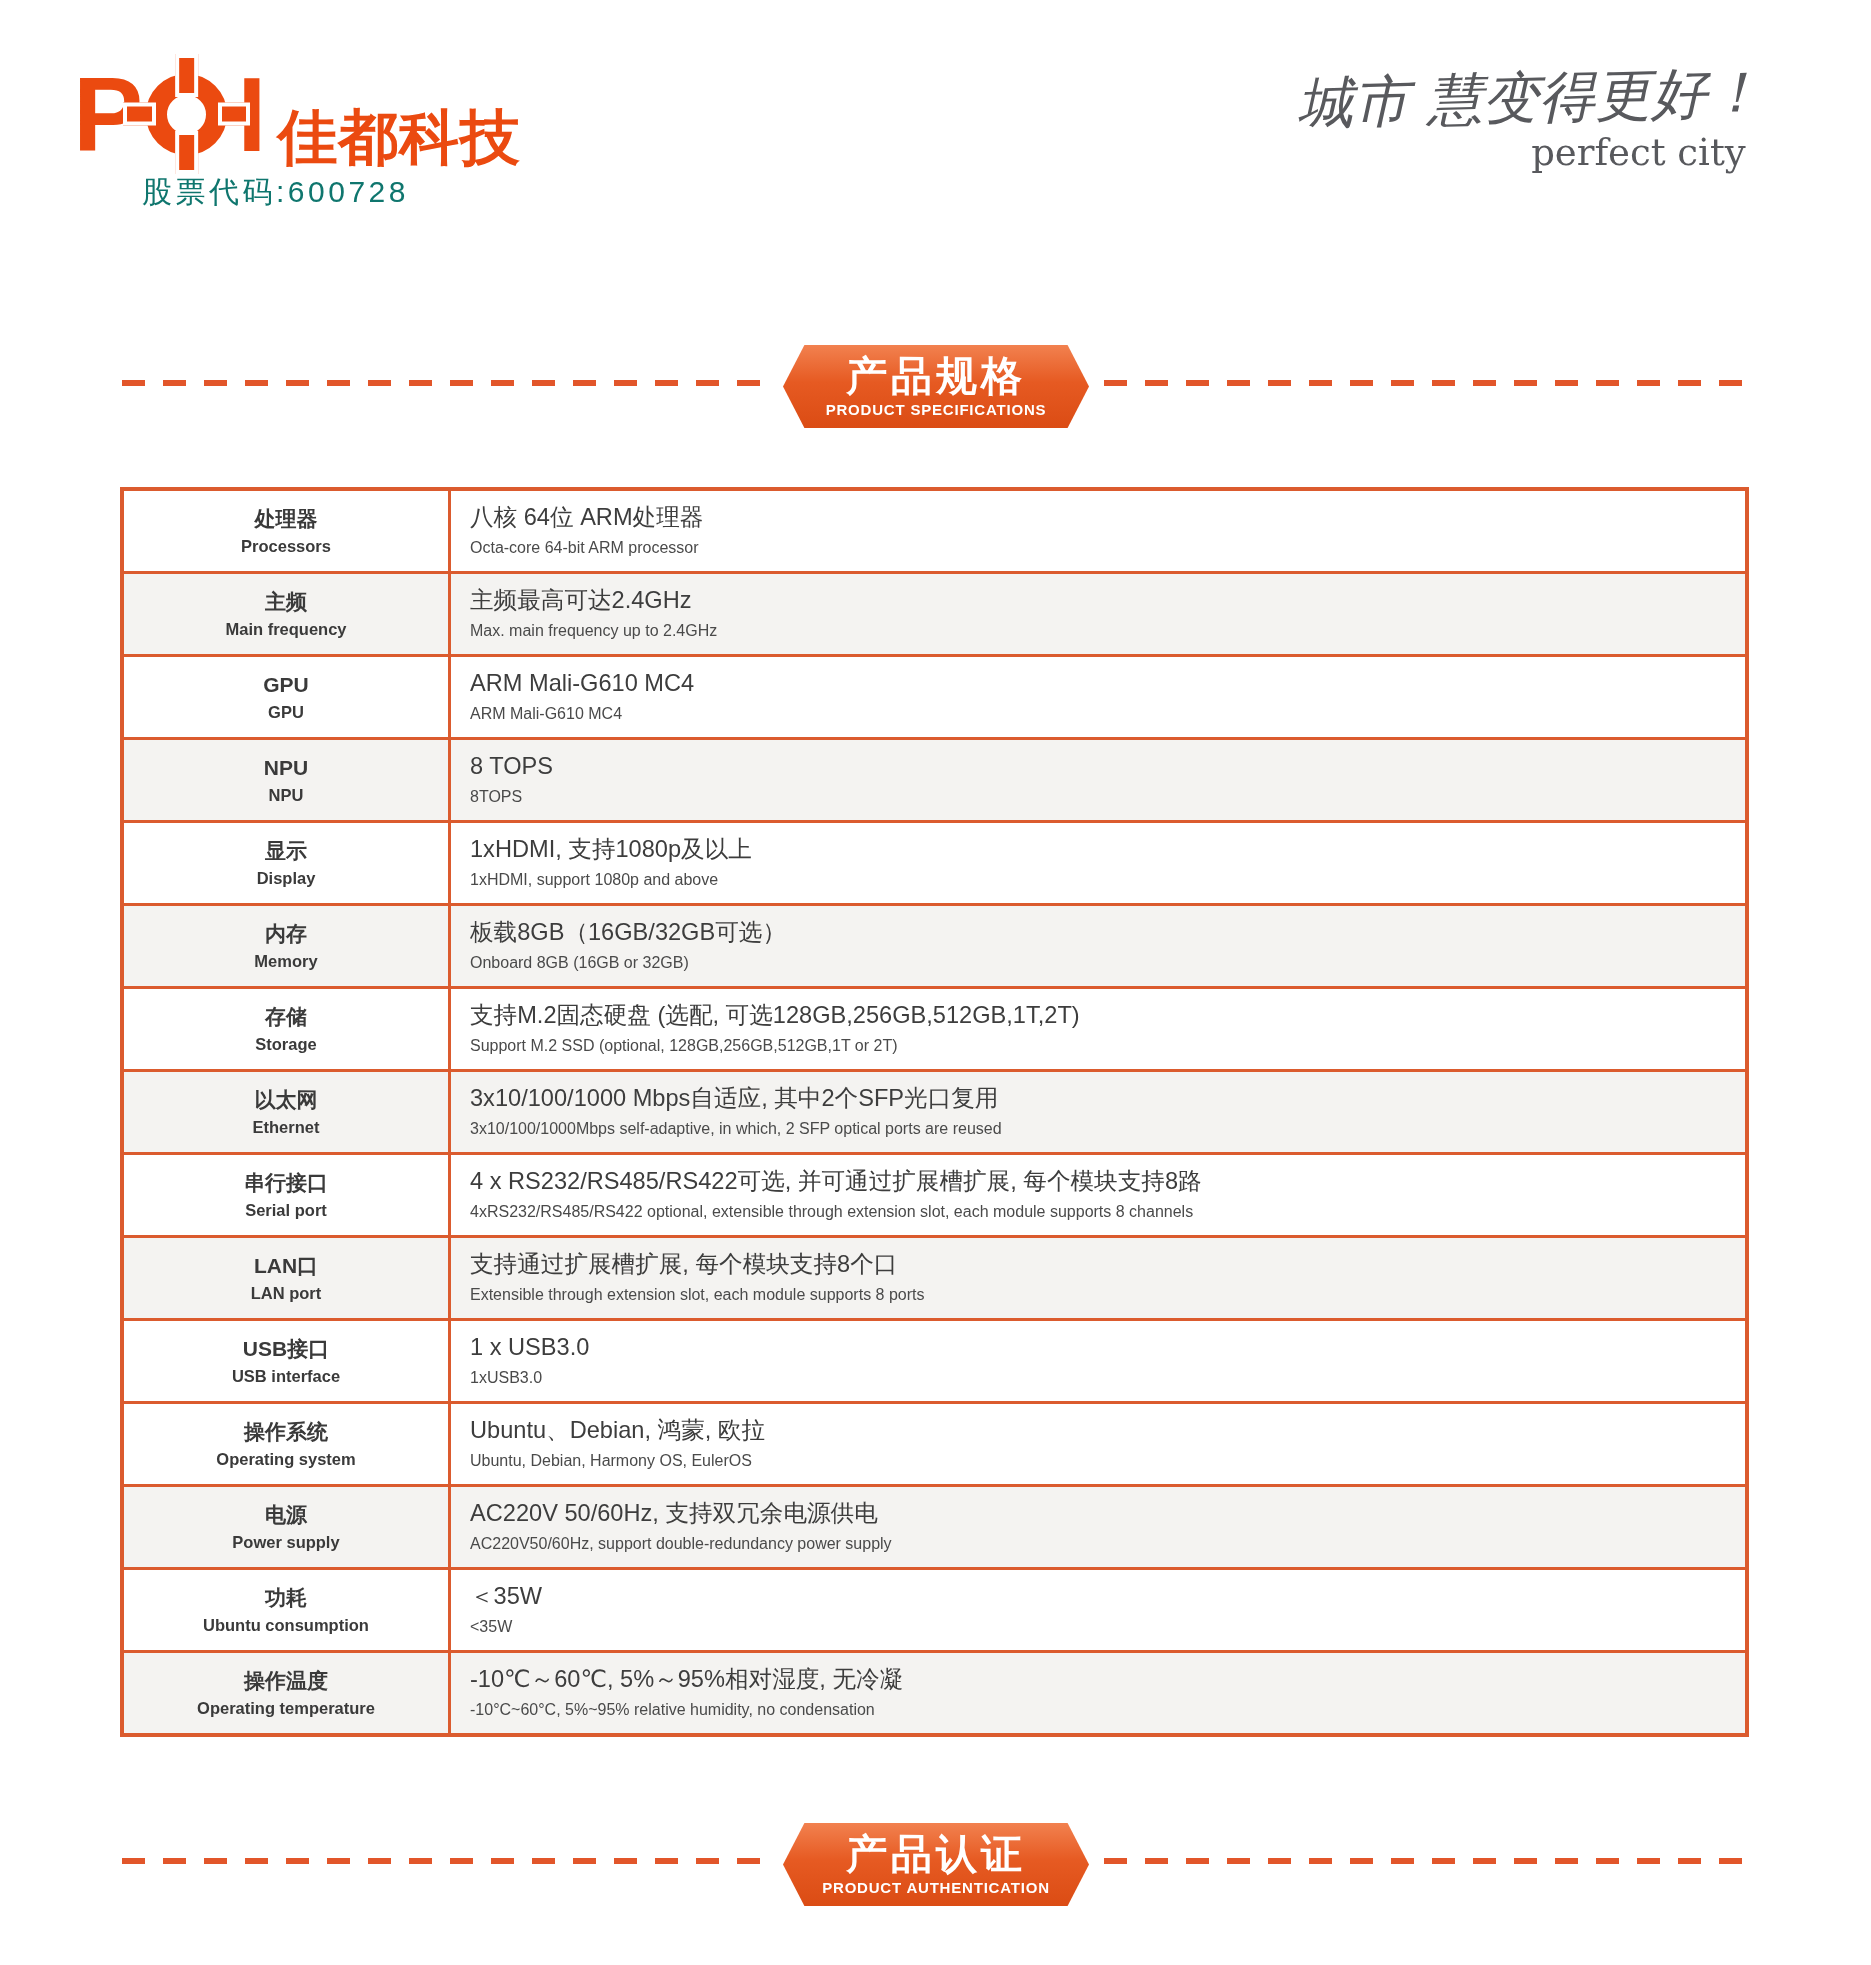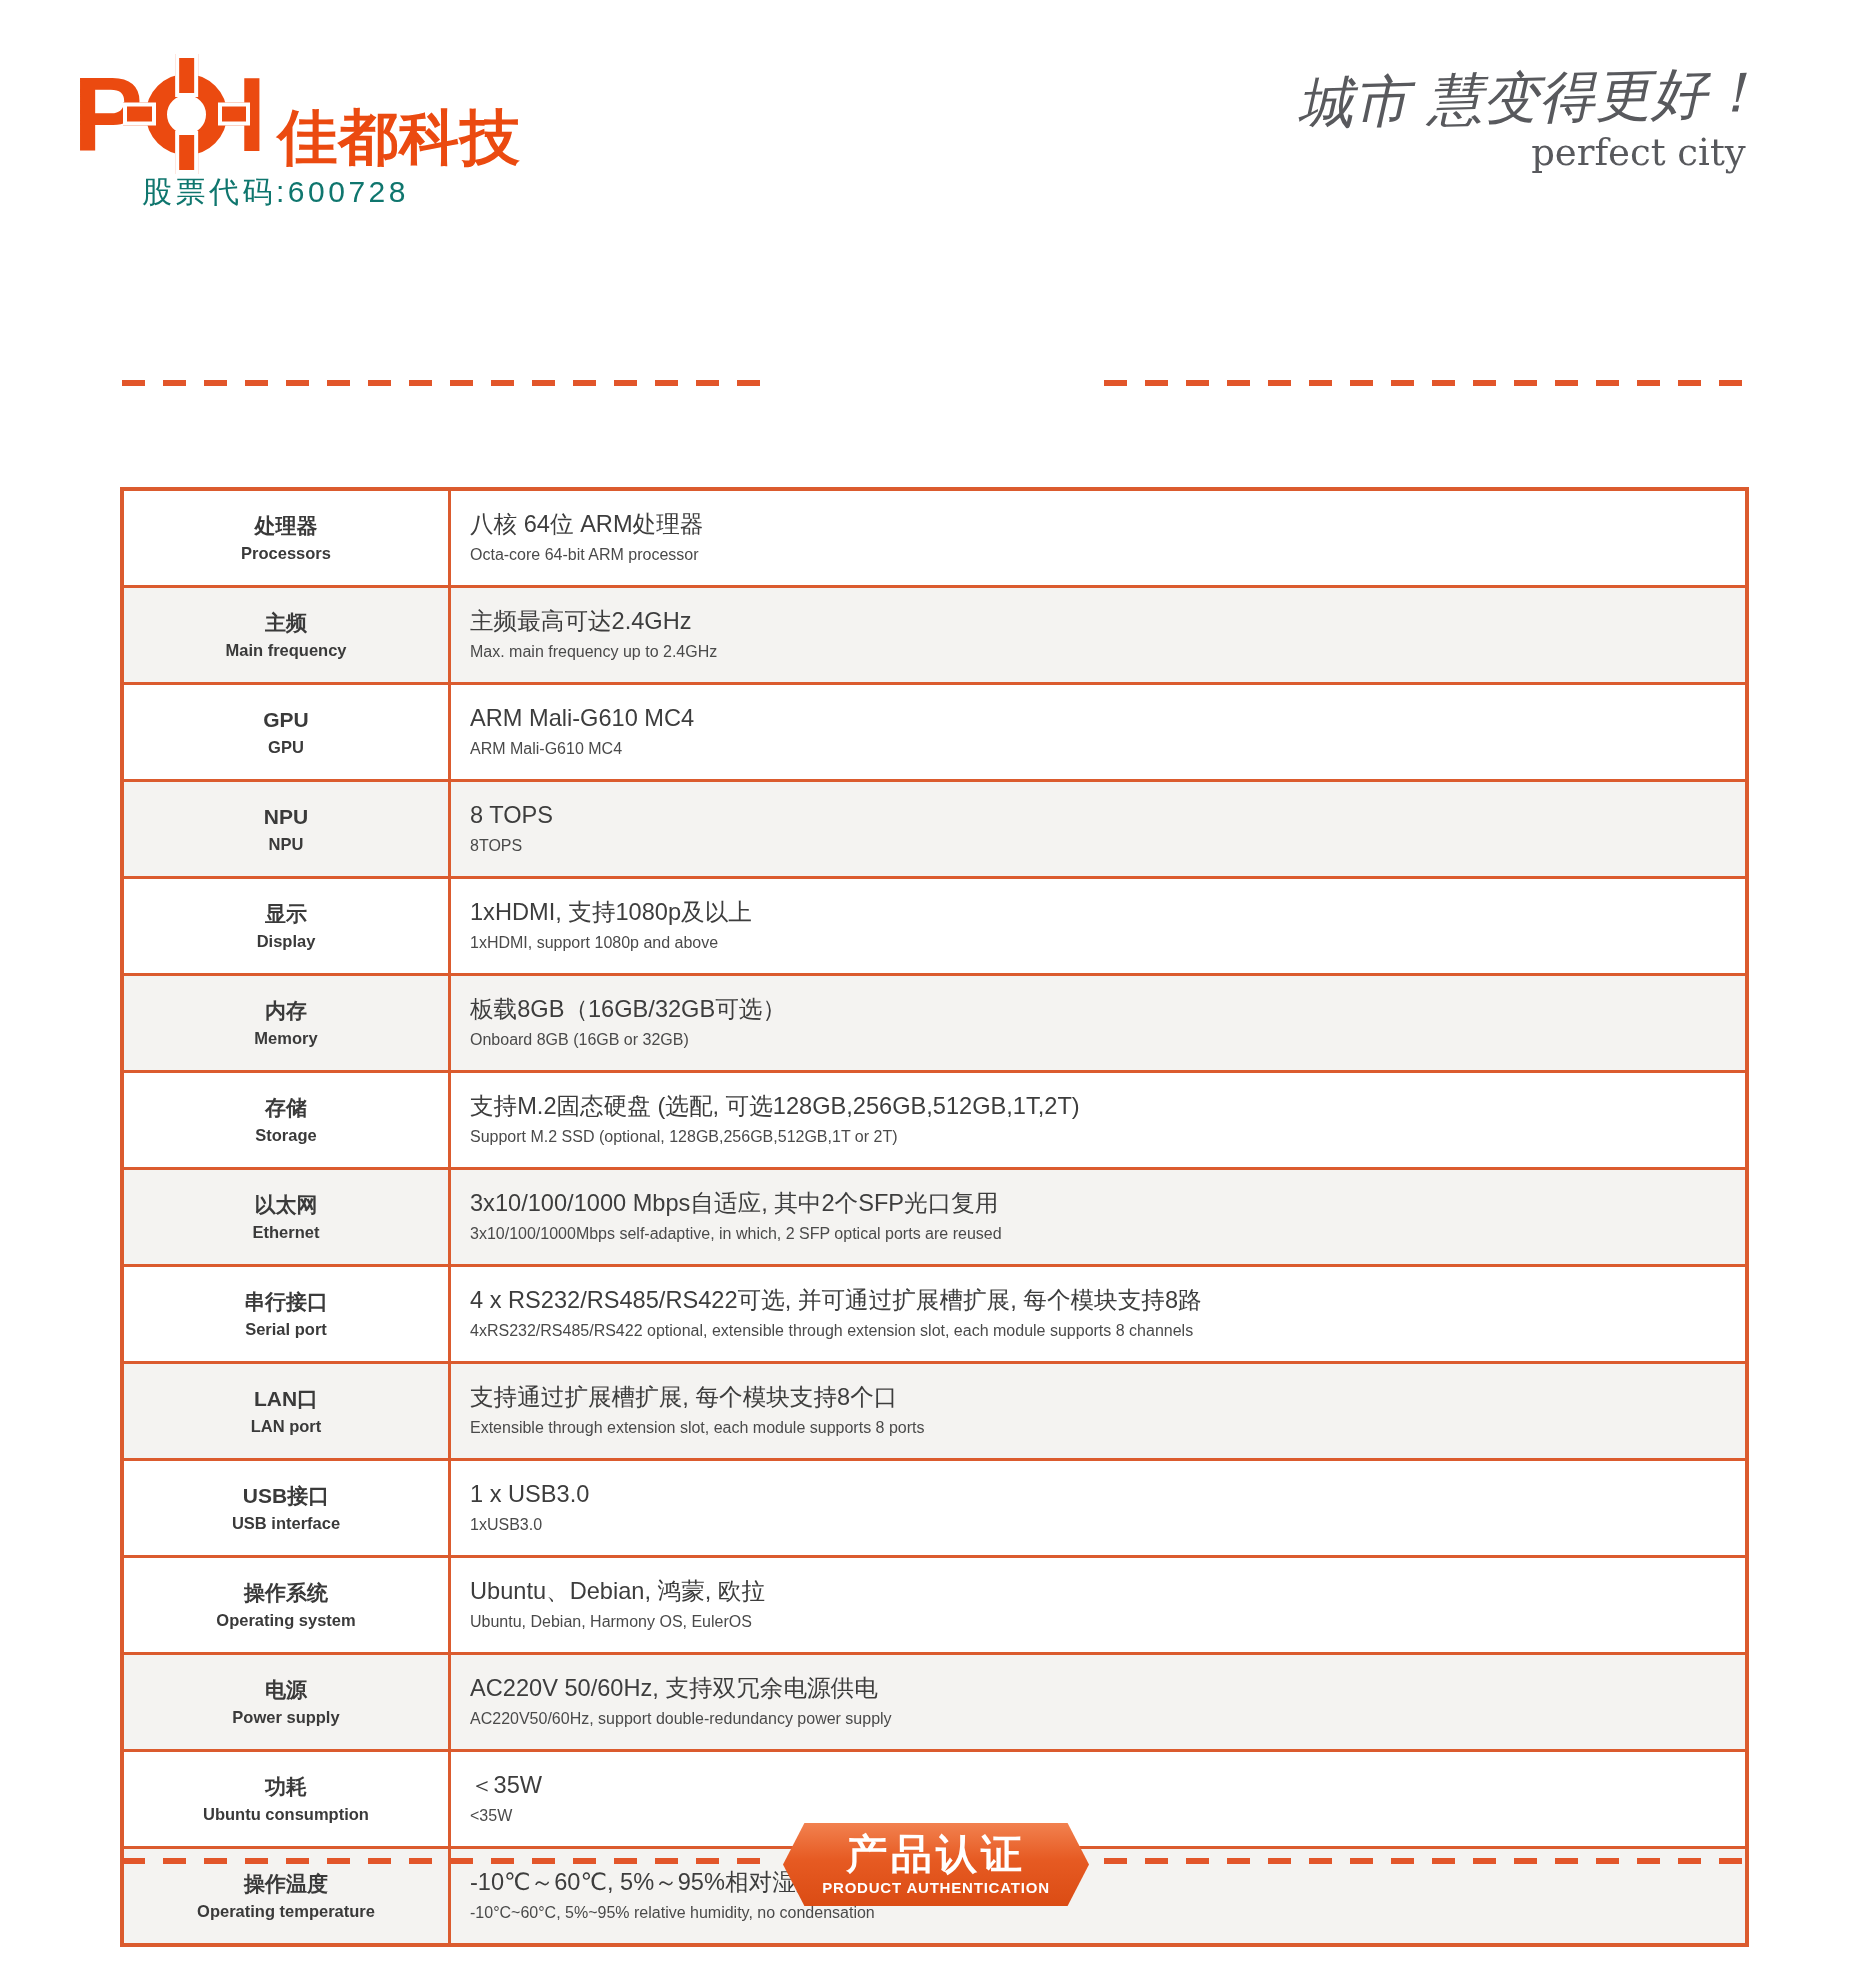--- a/index.html
+++ b/index.html
@@ -36,21 +36,21 @@
   }
   .banner .t-cn{font-size:41px;font-weight:800;letter-spacing:3.9px;line-height:1;}
   .banner .t-en{font-size:15px;font-weight:700;letter-spacing:0.8px;margin-top:5.5px;line-height:1;}
   .dash-line{position:absolute;height:6.3px;background:repeating-linear-gradient(90deg,#E2562A 0 23px,transparent 23px 41px);}
 
   
   .spec-table{
     position:absolute;left:120px;top:487px;width:1629px;
     border:4.7px solid #DB5B2E;box-sizing:border-box;background:#fff;
   }
-  .trow{display:flex;height:94px;border-top:3.5px solid #DB5B2E;justify-content:flex-end;}
+  .trow{display:flex;height:80px;border-top:3.5px solid #DB5B2E;justify-content:flex-end;}
   .trow:first-child{border-top:none;}
   .trow.alt .tlabel,.trow.alt .tvalue{background:#F4F3F1;}
   .tlabel{
     width:327px;flex:0 0 327px;border-right:3.5px solid #DB5B2E;box-sizing:border-box;
     display:flex;flex-direction:column;align-items:center;justify-content:center;background:#fff;
   }
   .tvalue{flex:1;display:flex;flex-direction:column;justify-content:center;padding-left:19px;background:#fff;}
   .label-cn{font-size:21px;font-weight:700;color:#3A3A3A;line-height:1;}
   .label-en{font-size:16.5px;font-weight:700;color:#3A3A3A;line-height:1;margin-top:8.6px;}
   .value-cn{font-size:23.6px;color:#3D3D3D;line-height:1;}
@@ -75,20 +75,24 @@
   </div>
   <div class="stock-code">股票代码:600728</div>
 
   <div class="slogan">
     <div class="slogan-cn">城市 慧变得更好！</div>
     <div class="slogan-en">perfect city</div>
   </div>
 
   <div class="dash-line" style="left:122px;top:380px;width:645px;"></div>
   <div class="dash-line" style="left:1104px;top:380px;width:647px;"></div>
+  <div class="banner" style="top:345px;">
+    <div class="t-cn">产品规格</div>
+    <div class="t-en">PRODUCT SPECIFICATIONS</div>
+  </div>
 
   <div class="spec-table">
     <div id="spec-tbody">
     <div class="trow">
       <div class="tlabel">
         <div class="label-cn">处理器</div>
         <div class="label-en">Processors</div>
       </div>
       <div class="tvalue">
         <div class="value-cn">八核 64位 ARM处理器</div>

